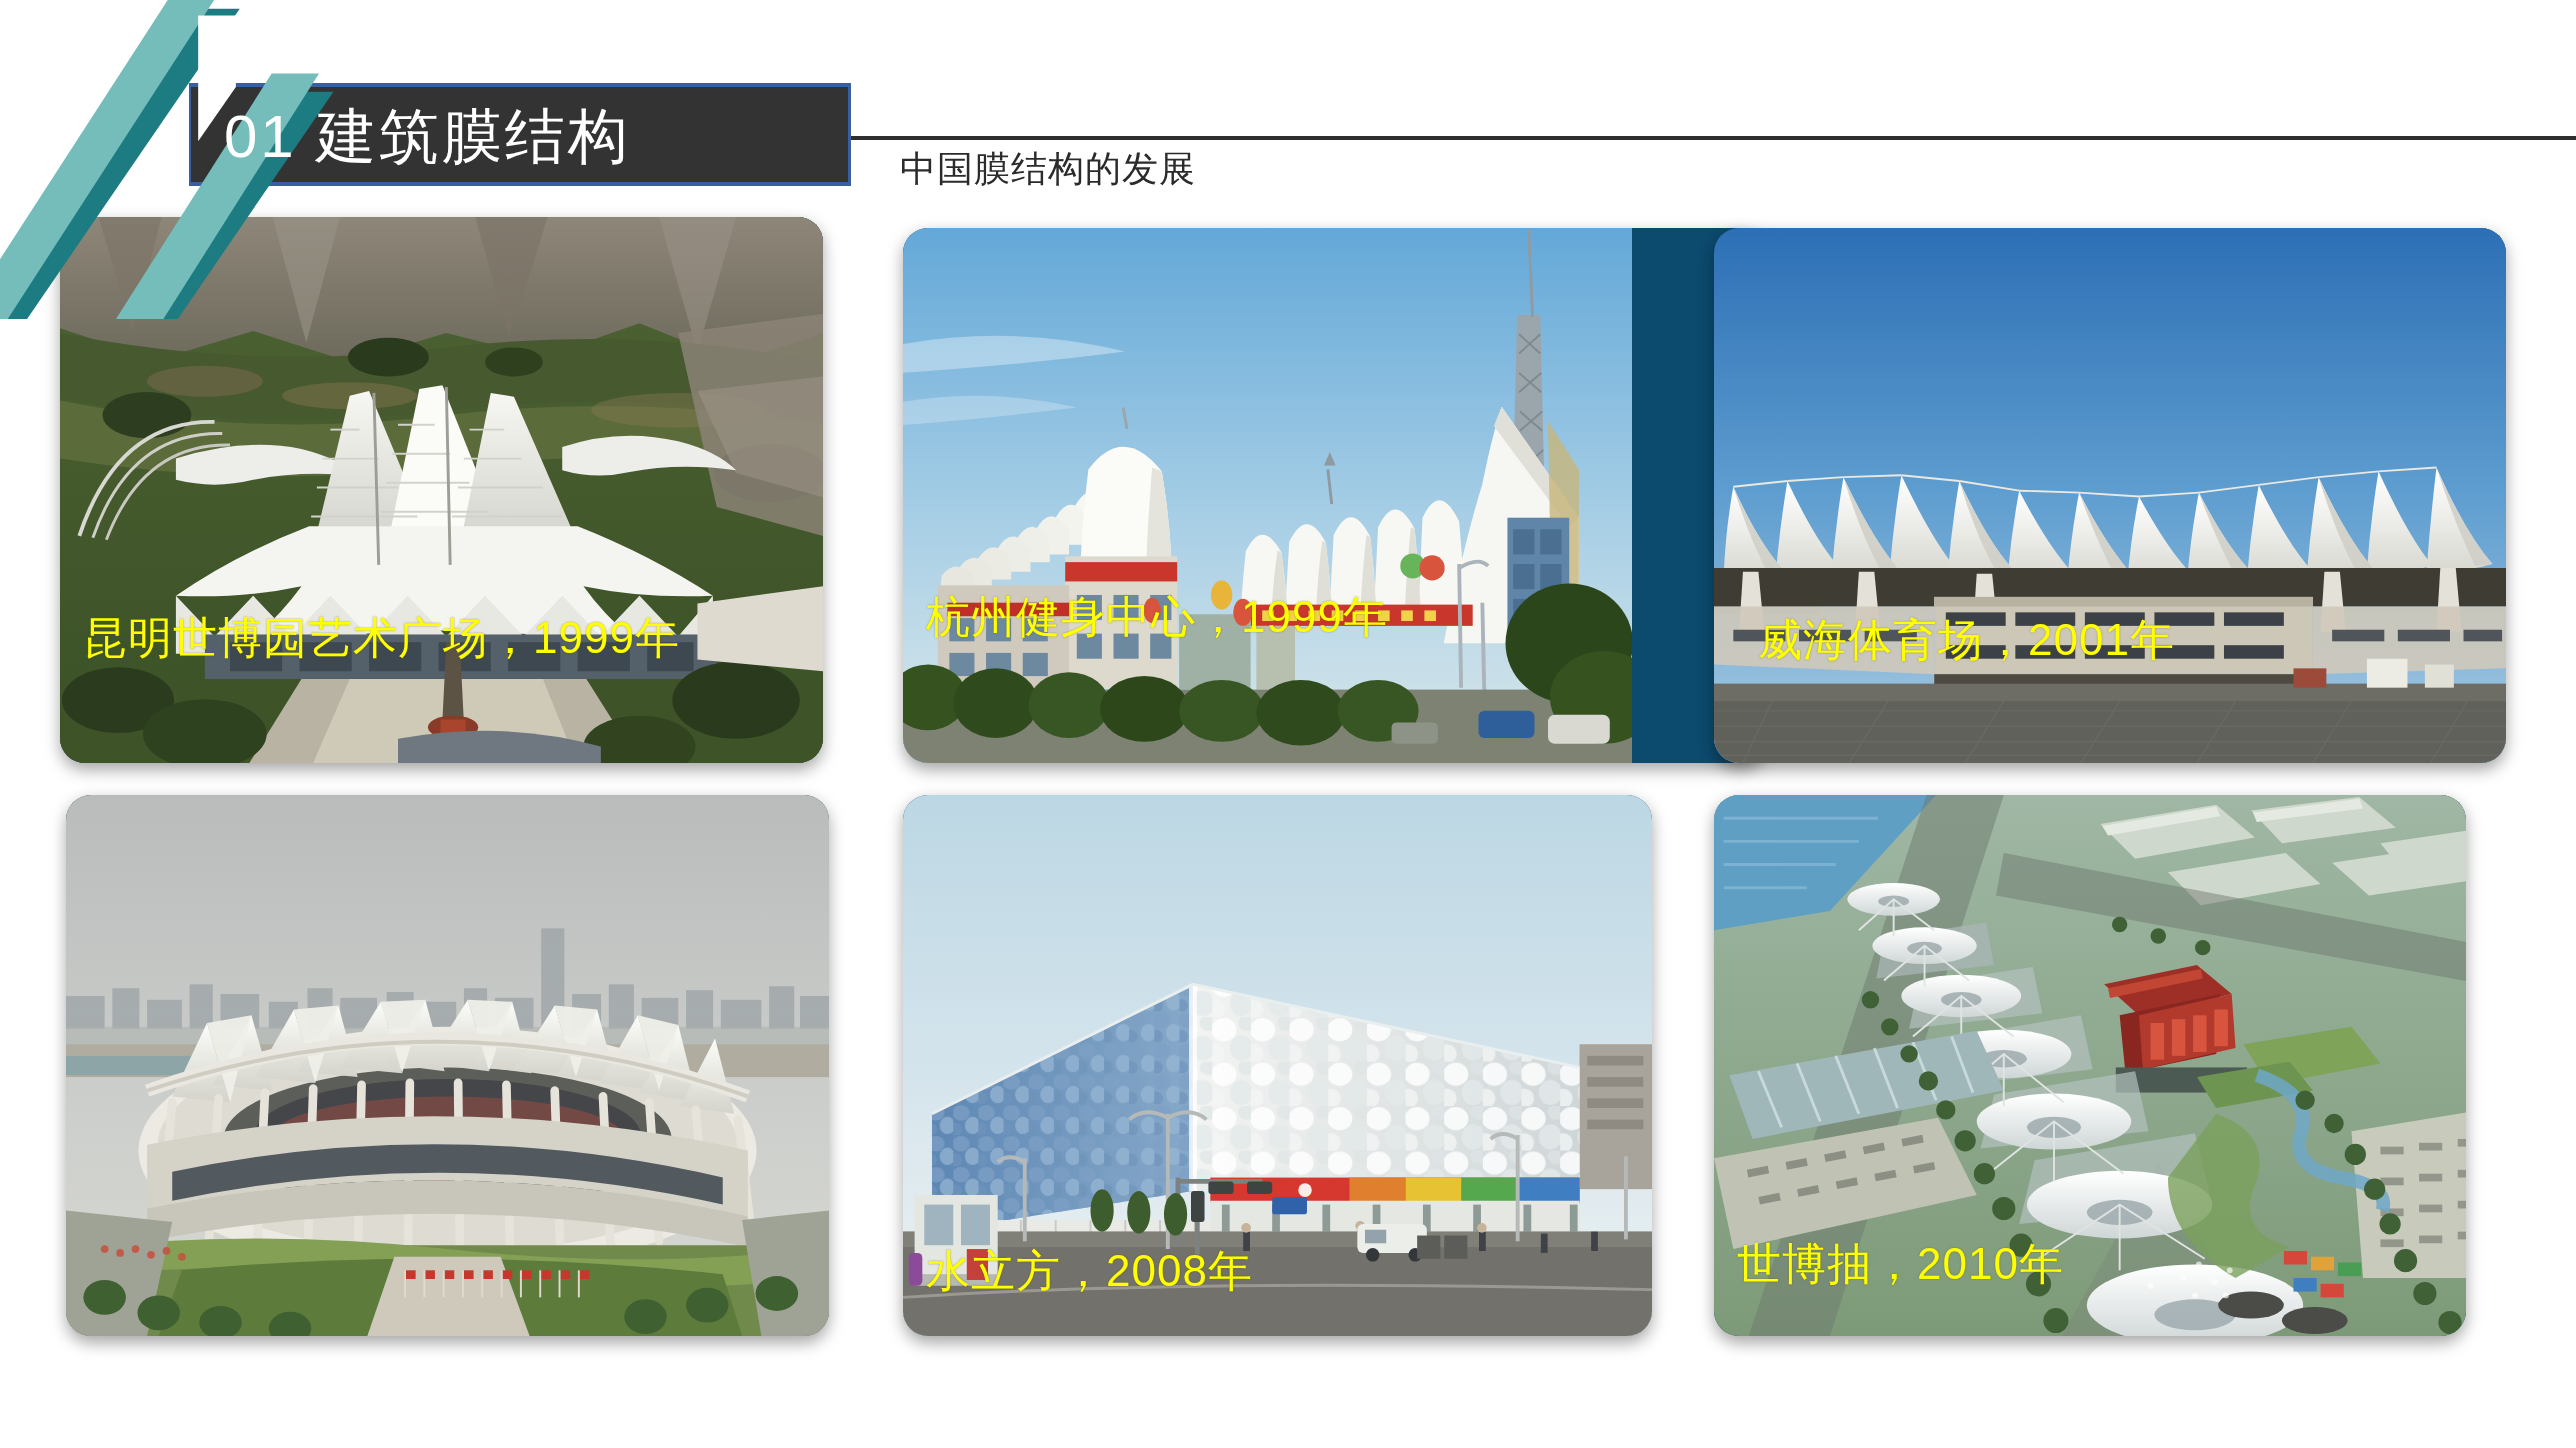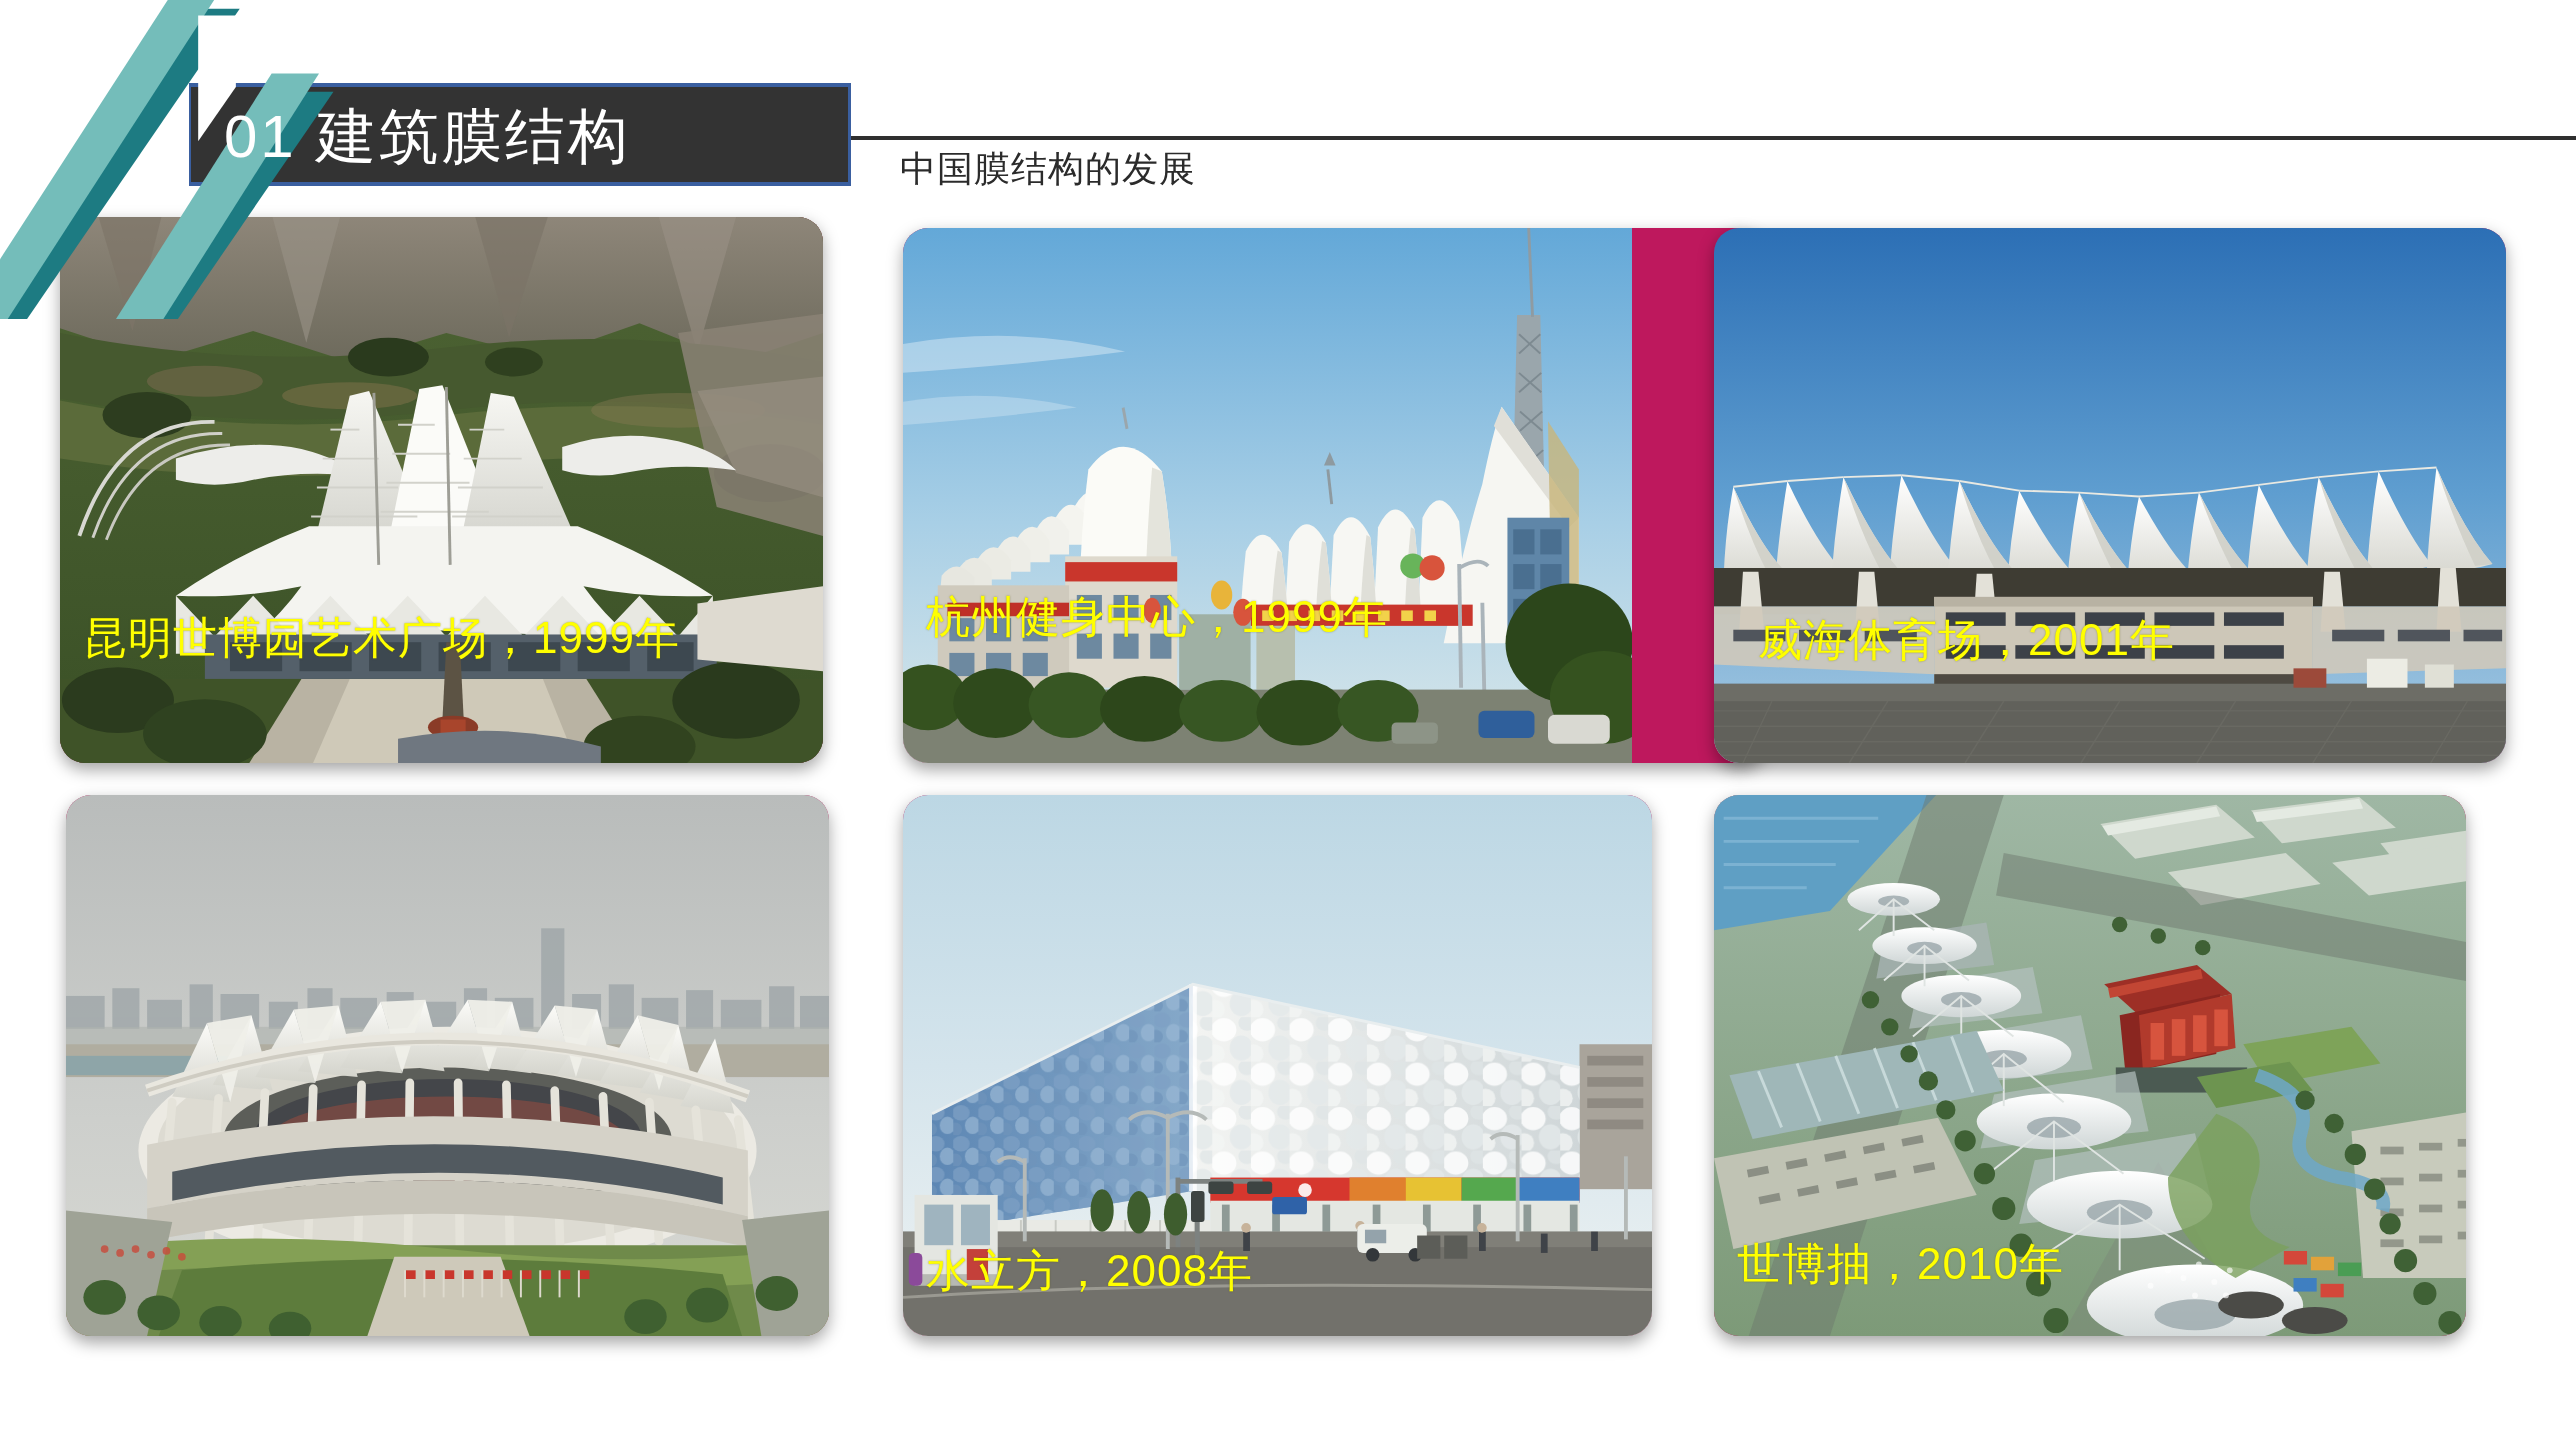--- a/index.html
+++ b/index.html
@@ -84,21 +84,21 @@
     left: 0;
     top: 0;
     width: 2576px;
     height: 1449px;
   }
   .photo {
     position: absolute;
     border-radius: 25px;
     overflow: hidden;
     box-shadow: 0 6.8px 15.5px rgba(0,0,0,0.35);
-    background: #be185d;
+    background: #0c4a6e;
   }
   .photo .scene {
     position: absolute;
     inset: 0;
     overflow: hidden;
   }
   .caption {
     position: absolute;
     left: 23px;
     font-size: 44px;

